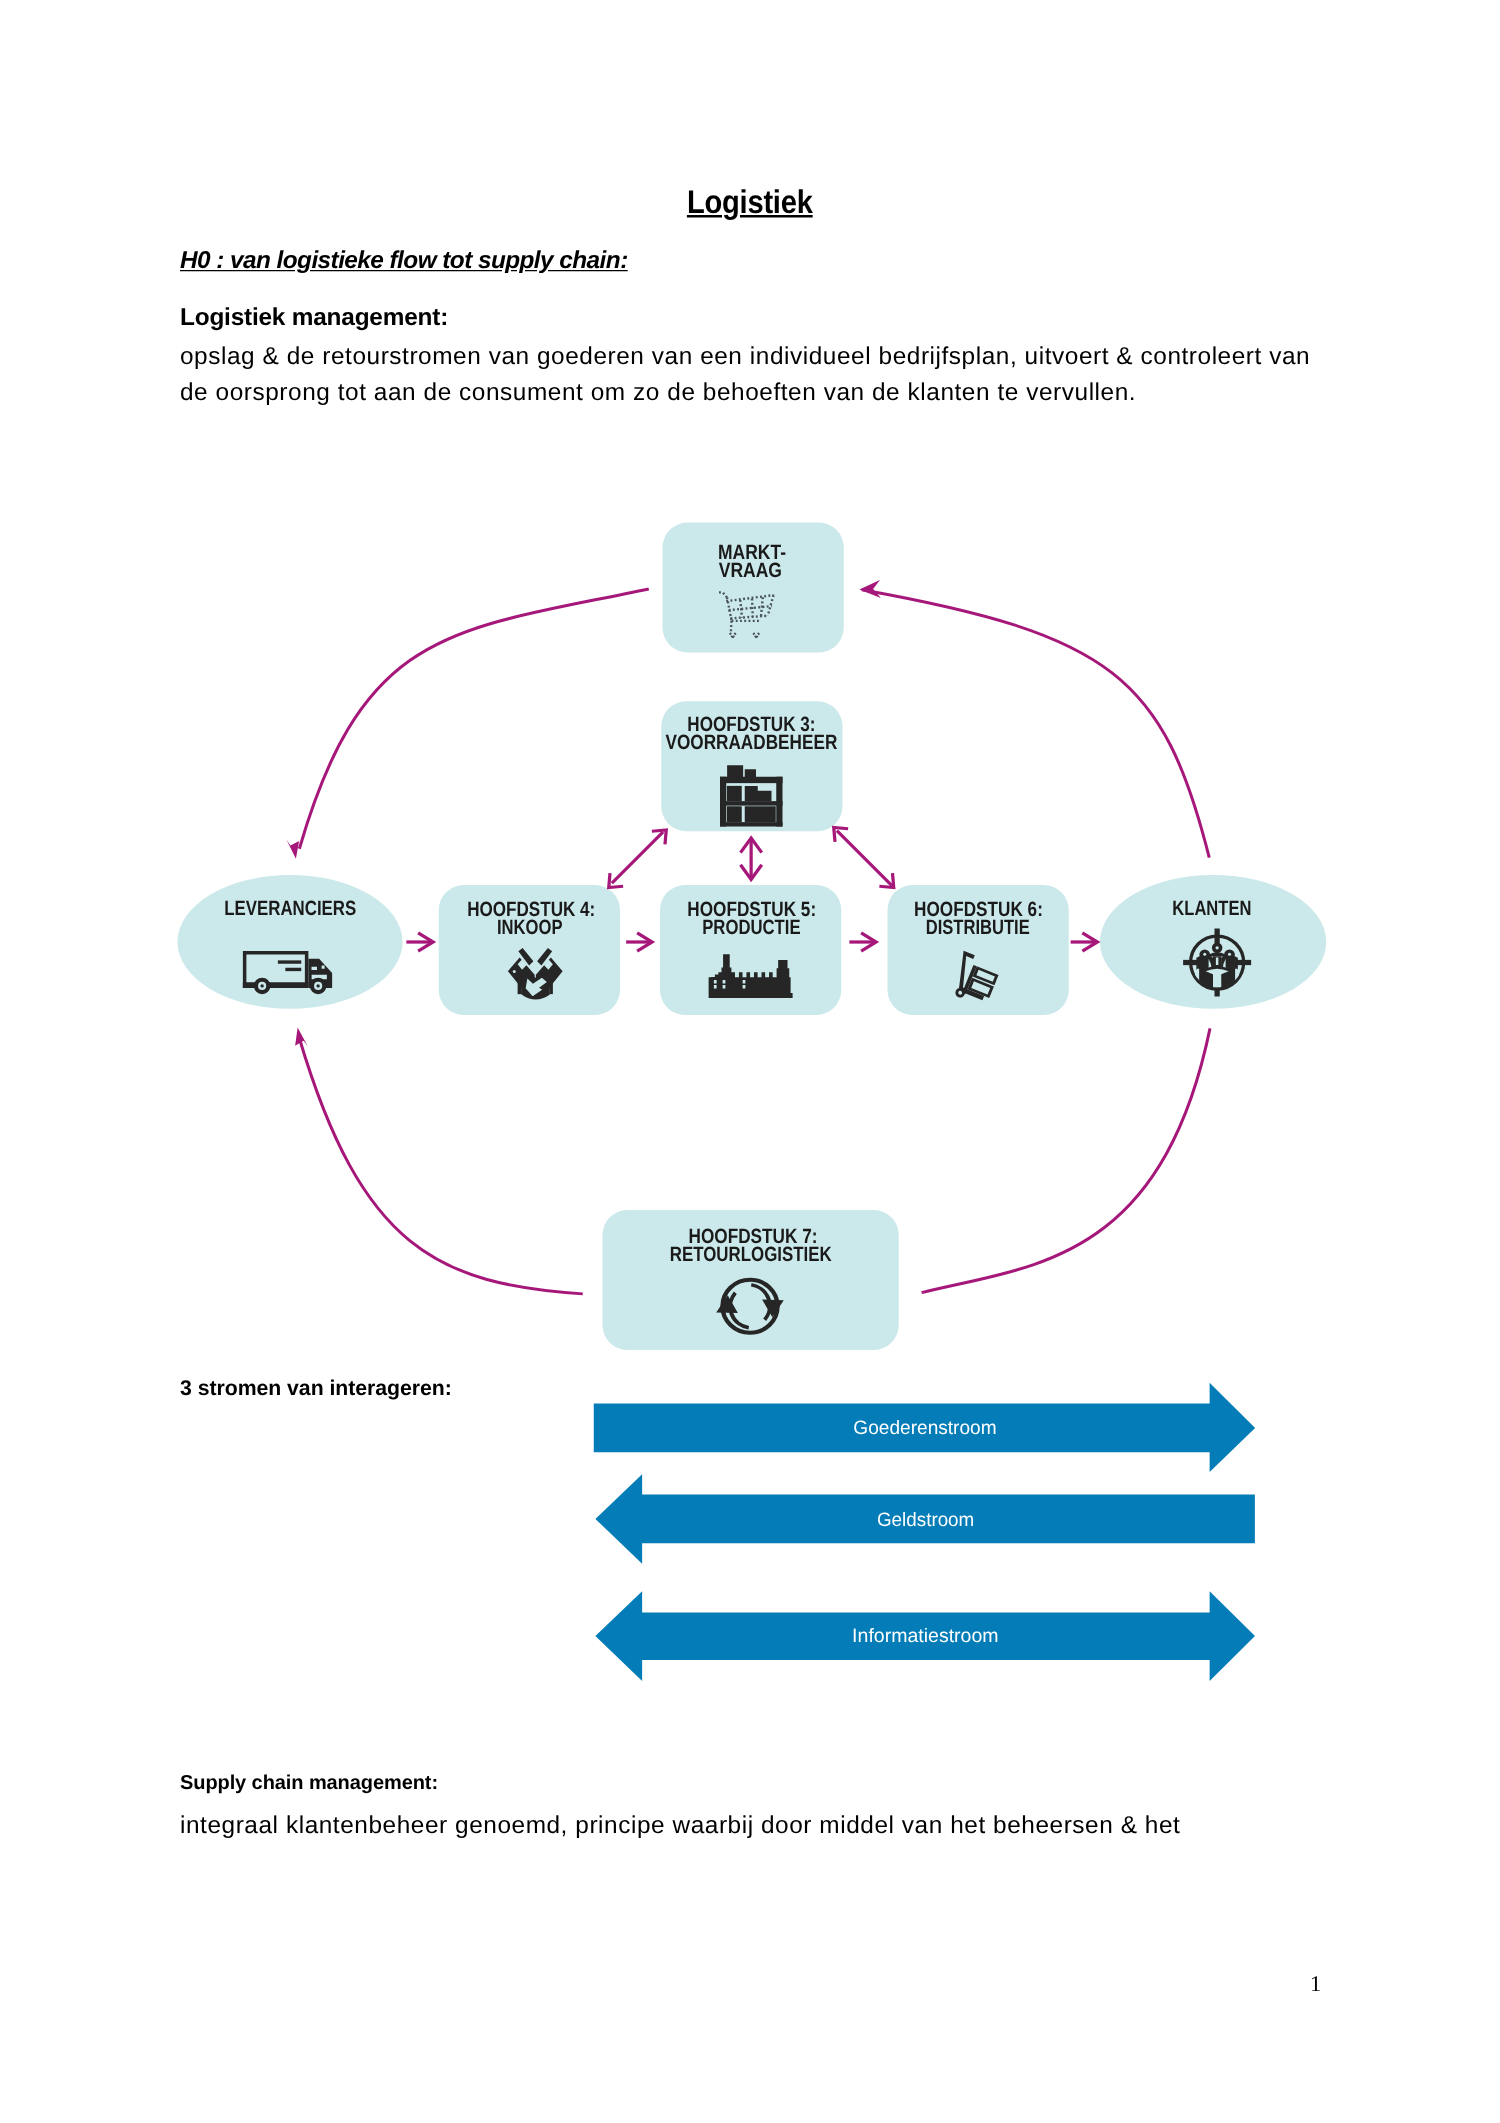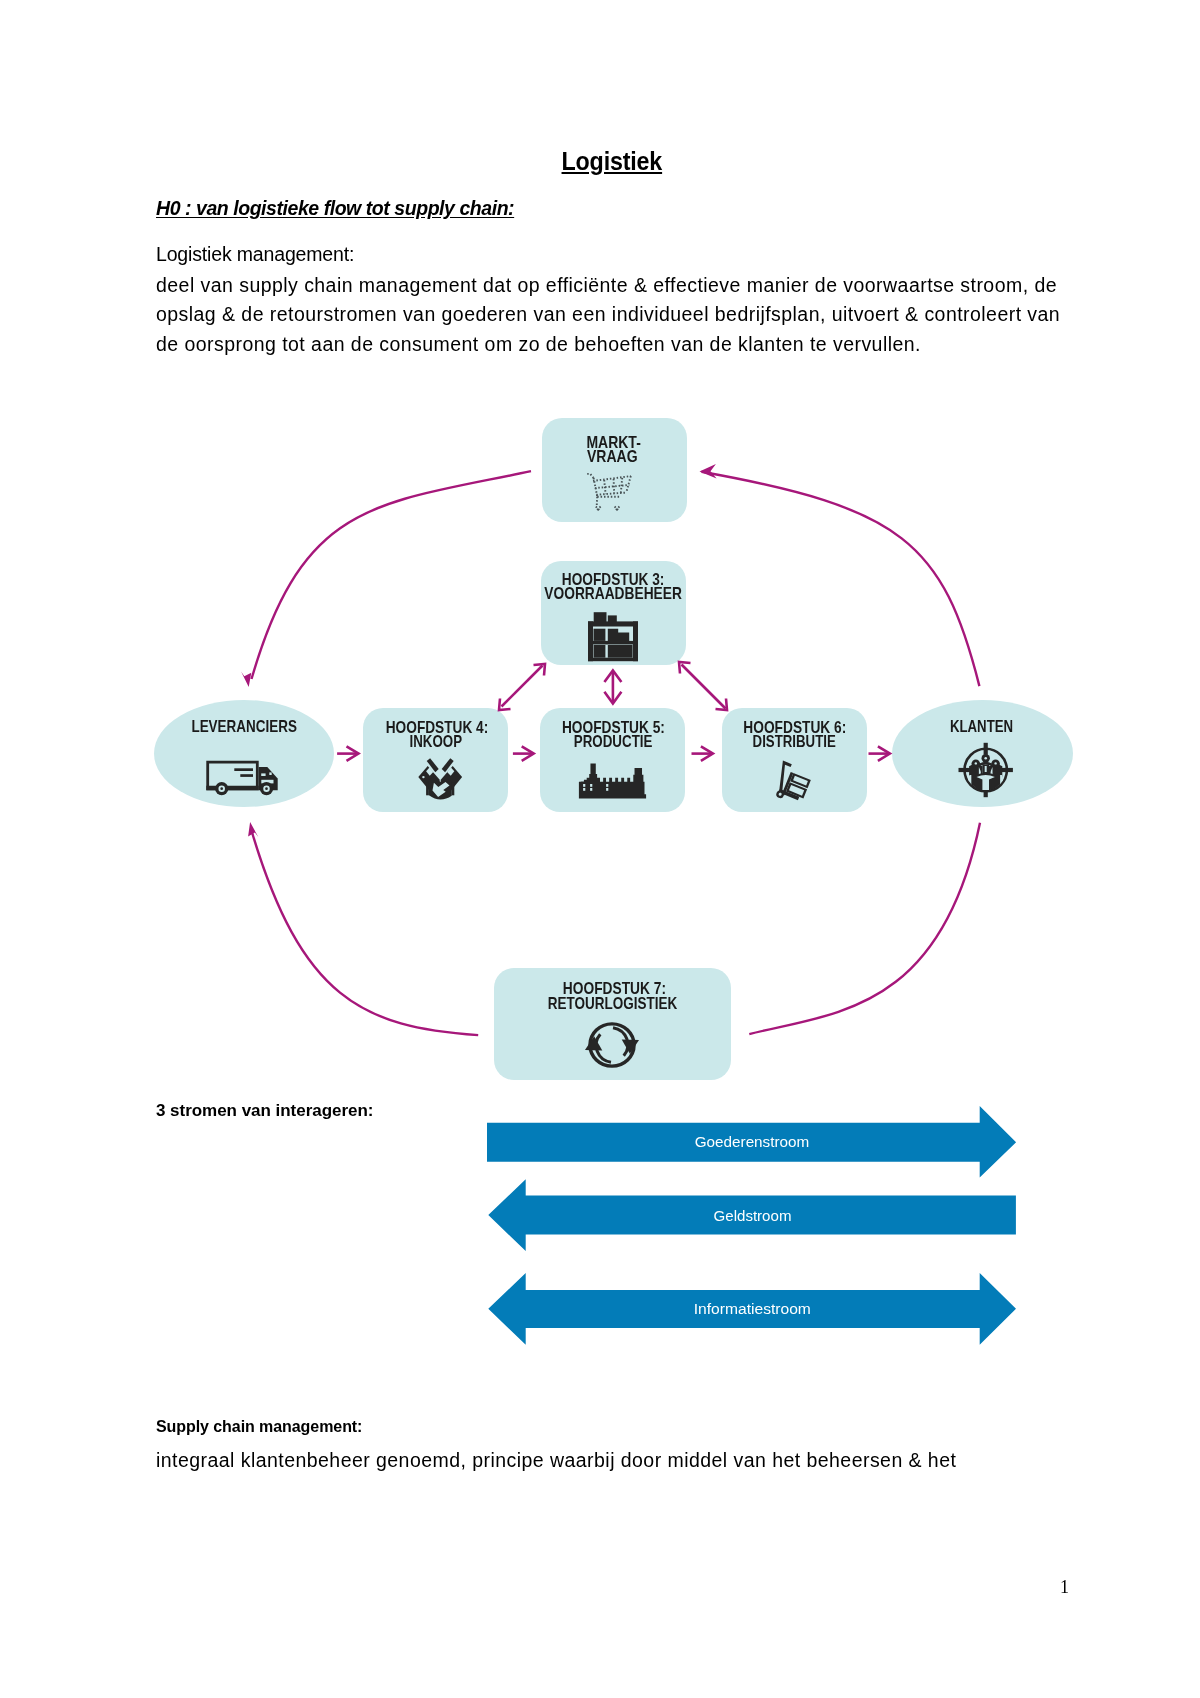--- a/index.html
+++ b/index.html
@@ -1,26 +1,26 @@
 <!DOCTYPE html>
 <html><head>
 <meta charset="utf-8">
 <style>
   html,body{margin:0;padding:0;background:#ffffff;}
   body{width:1200px;height:1698px;position:relative;overflow:hidden;
        font-family:"Liberation Sans",sans-serif;color:#000000;
        -webkit-font-smoothing:antialiased;}
-  .page{position:absolute;left:12px;top:0;width:1104px;height:1698px;}
+  .page{position:absolute;left:0;top:0;width:1104px;height:1698px;}
   .abs{position:absolute;}
 
   #title{left:0;top:146px;width:1200px;text-align:center;font-size:26.3px;font-weight:bold;letter-spacing:-0.2px;}
   #title span{display:inline-block;transform:scaleX(0.885);transform-origin:center;text-decoration:underline;text-underline-offset:2.4px;text-decoration-thickness:2.2px;}
   #subhead{left:144px;top:197px;font-size:19.5px;font-weight:bold;font-style:italic;letter-spacing:-0.45px;
            text-decoration:underline;text-underline-offset:2px;}
-  #lm-head{left:144px;top:243px;font-size:19.5px;font-weight:normal;letter-spacing:-0.16px;}
+  #lm-head{left:144px;top:243px;font-size:19.5px;font-weight:bold;letter-spacing:-0.16px;}
   #lm-body{left:144px;top:271px;}
   .bline{font-size:19.5px;letter-spacing:0.45px;line-height:29.3px;white-space:nowrap;}
   #flow-head{left:0;top:376px;width:1200px;text-align:center;font-size:19.5px;font-weight:bold;letter-spacing:0.0px;}
   #streams-label{left:144px;top:1101px;font-size:17px;font-weight:bold;letter-spacing:-0.03px;}
   #scm-head{left:144px;top:1418px;font-size:16px;font-weight:bold;letter-spacing:-0.07px;}
   #scm-body{left:144px;top:1446px;}
   #pagenum{left:0;top:1578px;width:1057px;text-align:right;font-size:18px;font-family:"Liberation Serif",serif;line-height:1;}
 
   svg{display:block;}
   #diagram{left:0;top:400px;}
@@ -28,21 +28,20 @@
 </style>
 </head>
 <body>
 
 <div class="page">
 
   <div class="abs" id="title"><span>Logistiek</span></div>
   <div class="abs" id="subhead">H0 : van logistieke flow tot supply chain:</div>
   <div class="abs" id="lm-head">Logistiek management:</div>
   <div class="abs" id="lm-body">
-    <div class="bline">deel van supply chain management dat op efficiënte &amp; effectieve manier de voorwaartse stroom, de</div>
     <div class="bline">opslag &amp; de retourstromen van goederen van een individueel bedrijfsplan, uitvoert &amp; controleert van</div>
     <div class="bline">de oorsprong tot aan de consument om zo de behoeften van de klanten te vervullen.</div>
   </div>
 
   <div class="abs" id="diagram">
   <svg width="1200" height="700" viewBox="0 0 1200 700" xmlns="http://www.w3.org/2000/svg">
     <defs>
       <style>
         .nodeshape{fill:#cbe8ea;}
         .nlabel{font-family:"Liberation Sans",sans-serif;font-weight:bold;font-size:16.5px;fill:#1a1a1a;text-anchor:middle;}

